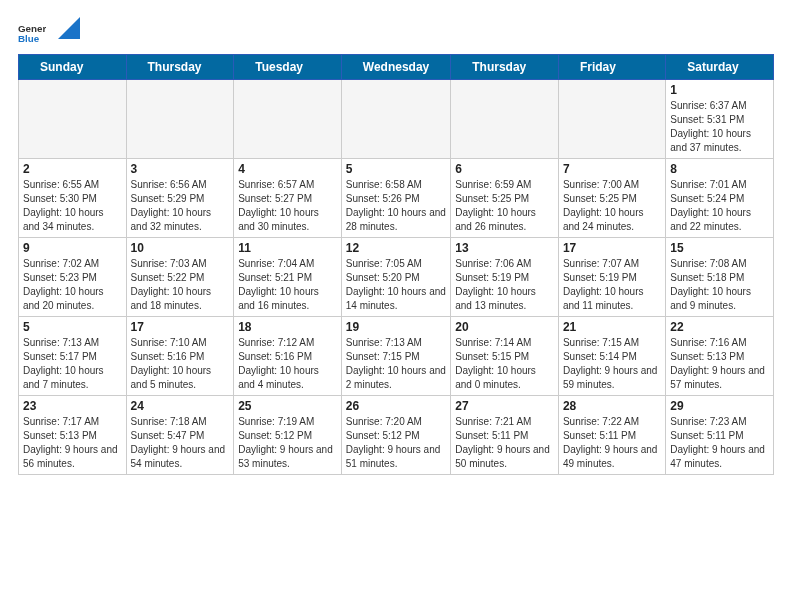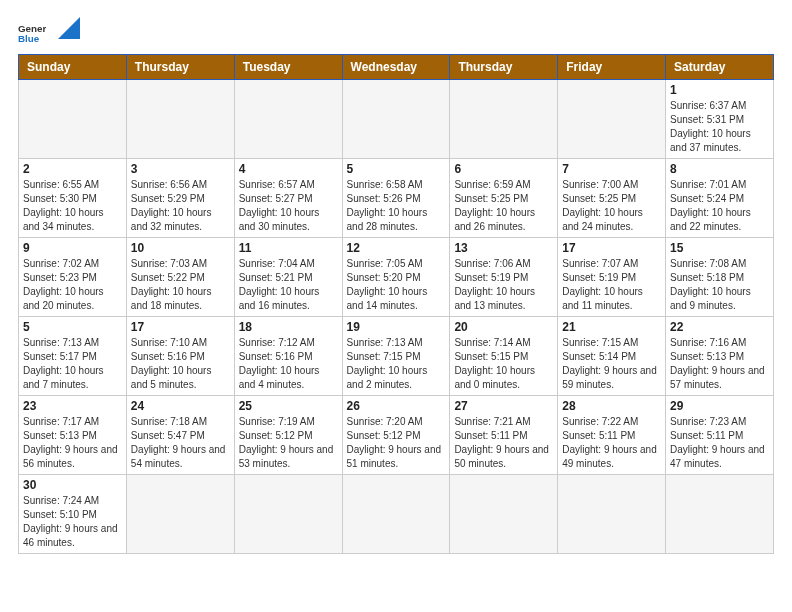--- a/index.html
+++ b/index.html
@@ -44,23 +44,23 @@
       font-size: 14px;
       color: #555;
     }
     .calendar {
       width: 100%;
       border-collapse: collapse;
       border: 1px solid #ccc;
       font-size: 11px;
     }
     .calendar th {
-      background: #a16207;
+      background: #0369a1;
       color: #fff;
-      padding: 5px 8px;
+      padding: 5px 21px;
       font-size: 12px;
       font-weight: bold;
       border: 1px solid #2a5ab8;
       text-align: left;
     }
     .calendar td {
       border: 1px solid #ccc;
       vertical-align: top;
       padding: 3px 4px;
       min-height: 70px;
@@ -307,29 +307,15 @@
 Sunset: 5:11 PM
 Daylight: 9 hours and 49 minutes.</div>
           </td>
           <td>
             <span class="day-num">29</span>
             <div class="day-info">Sunrise: 7:23 AM
 Sunset: 5:11 PM
 Daylight: 9 hours and 47 minutes.</div>
           </td>
         </tr>
-        <tr class="week-row">
-          <td>
-            <span class="day-num">30</span>
-            <div class="day-info">Sunrise: 7:24 AM
-Sunset: 5:10 PM
-Daylight: 9 hours and 46 minutes.</div>
-          </td>
-          <td class="empty"></td>
-          <td class="empty"></td>
-          <td class="empty"></td>
-          <td class="empty"></td>
-          <td class="empty"></td>
-          <td class="empty"></td>
-        </tr>
       </tbody>
   </table>
 </div>
 
 </body></html>

